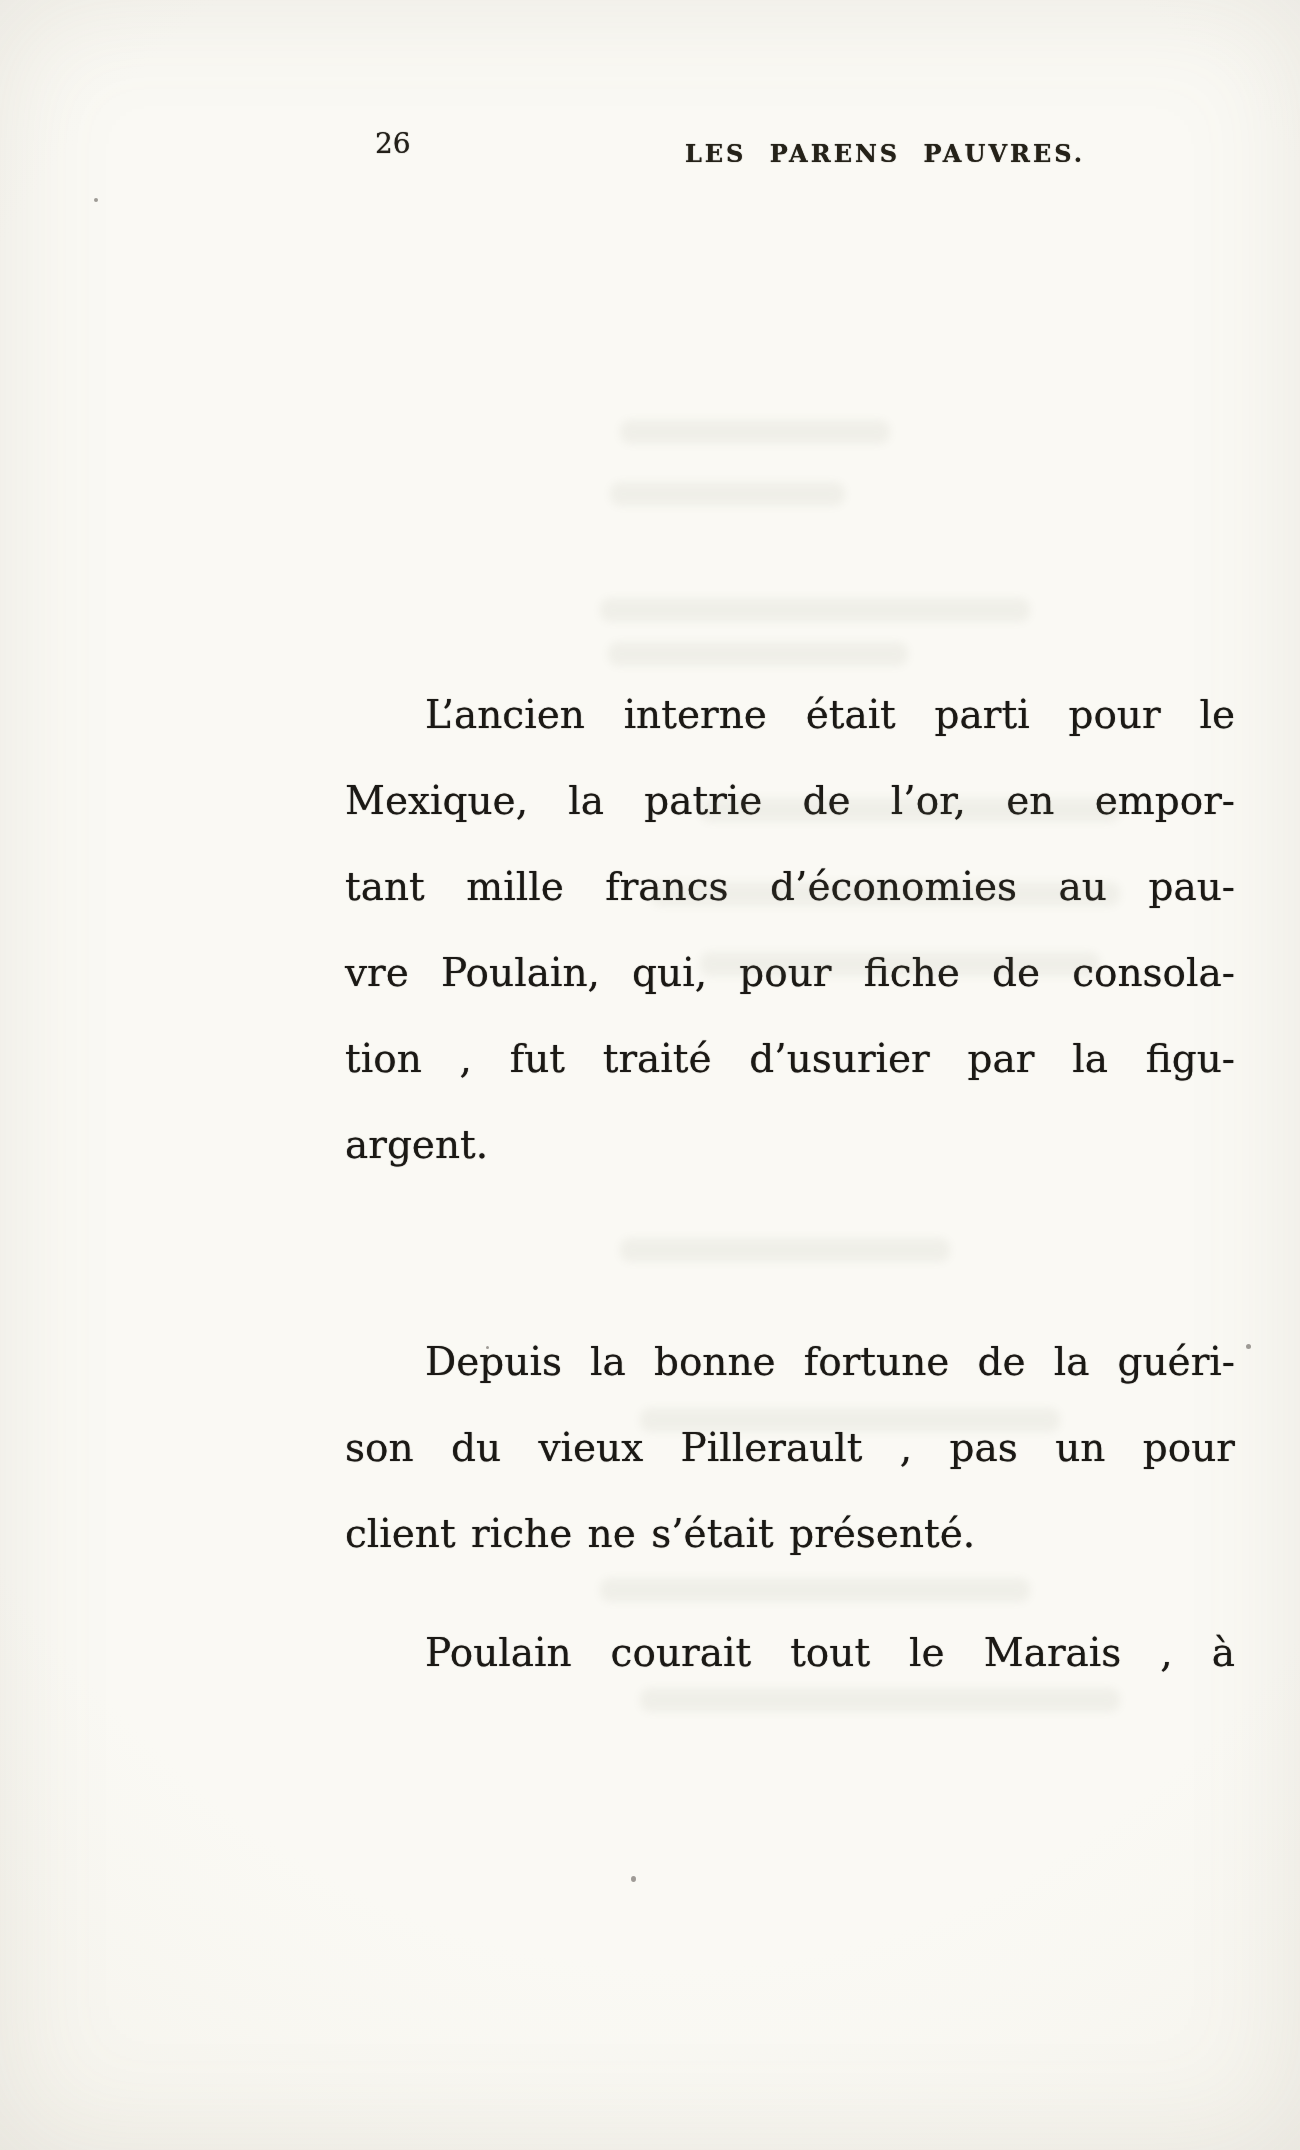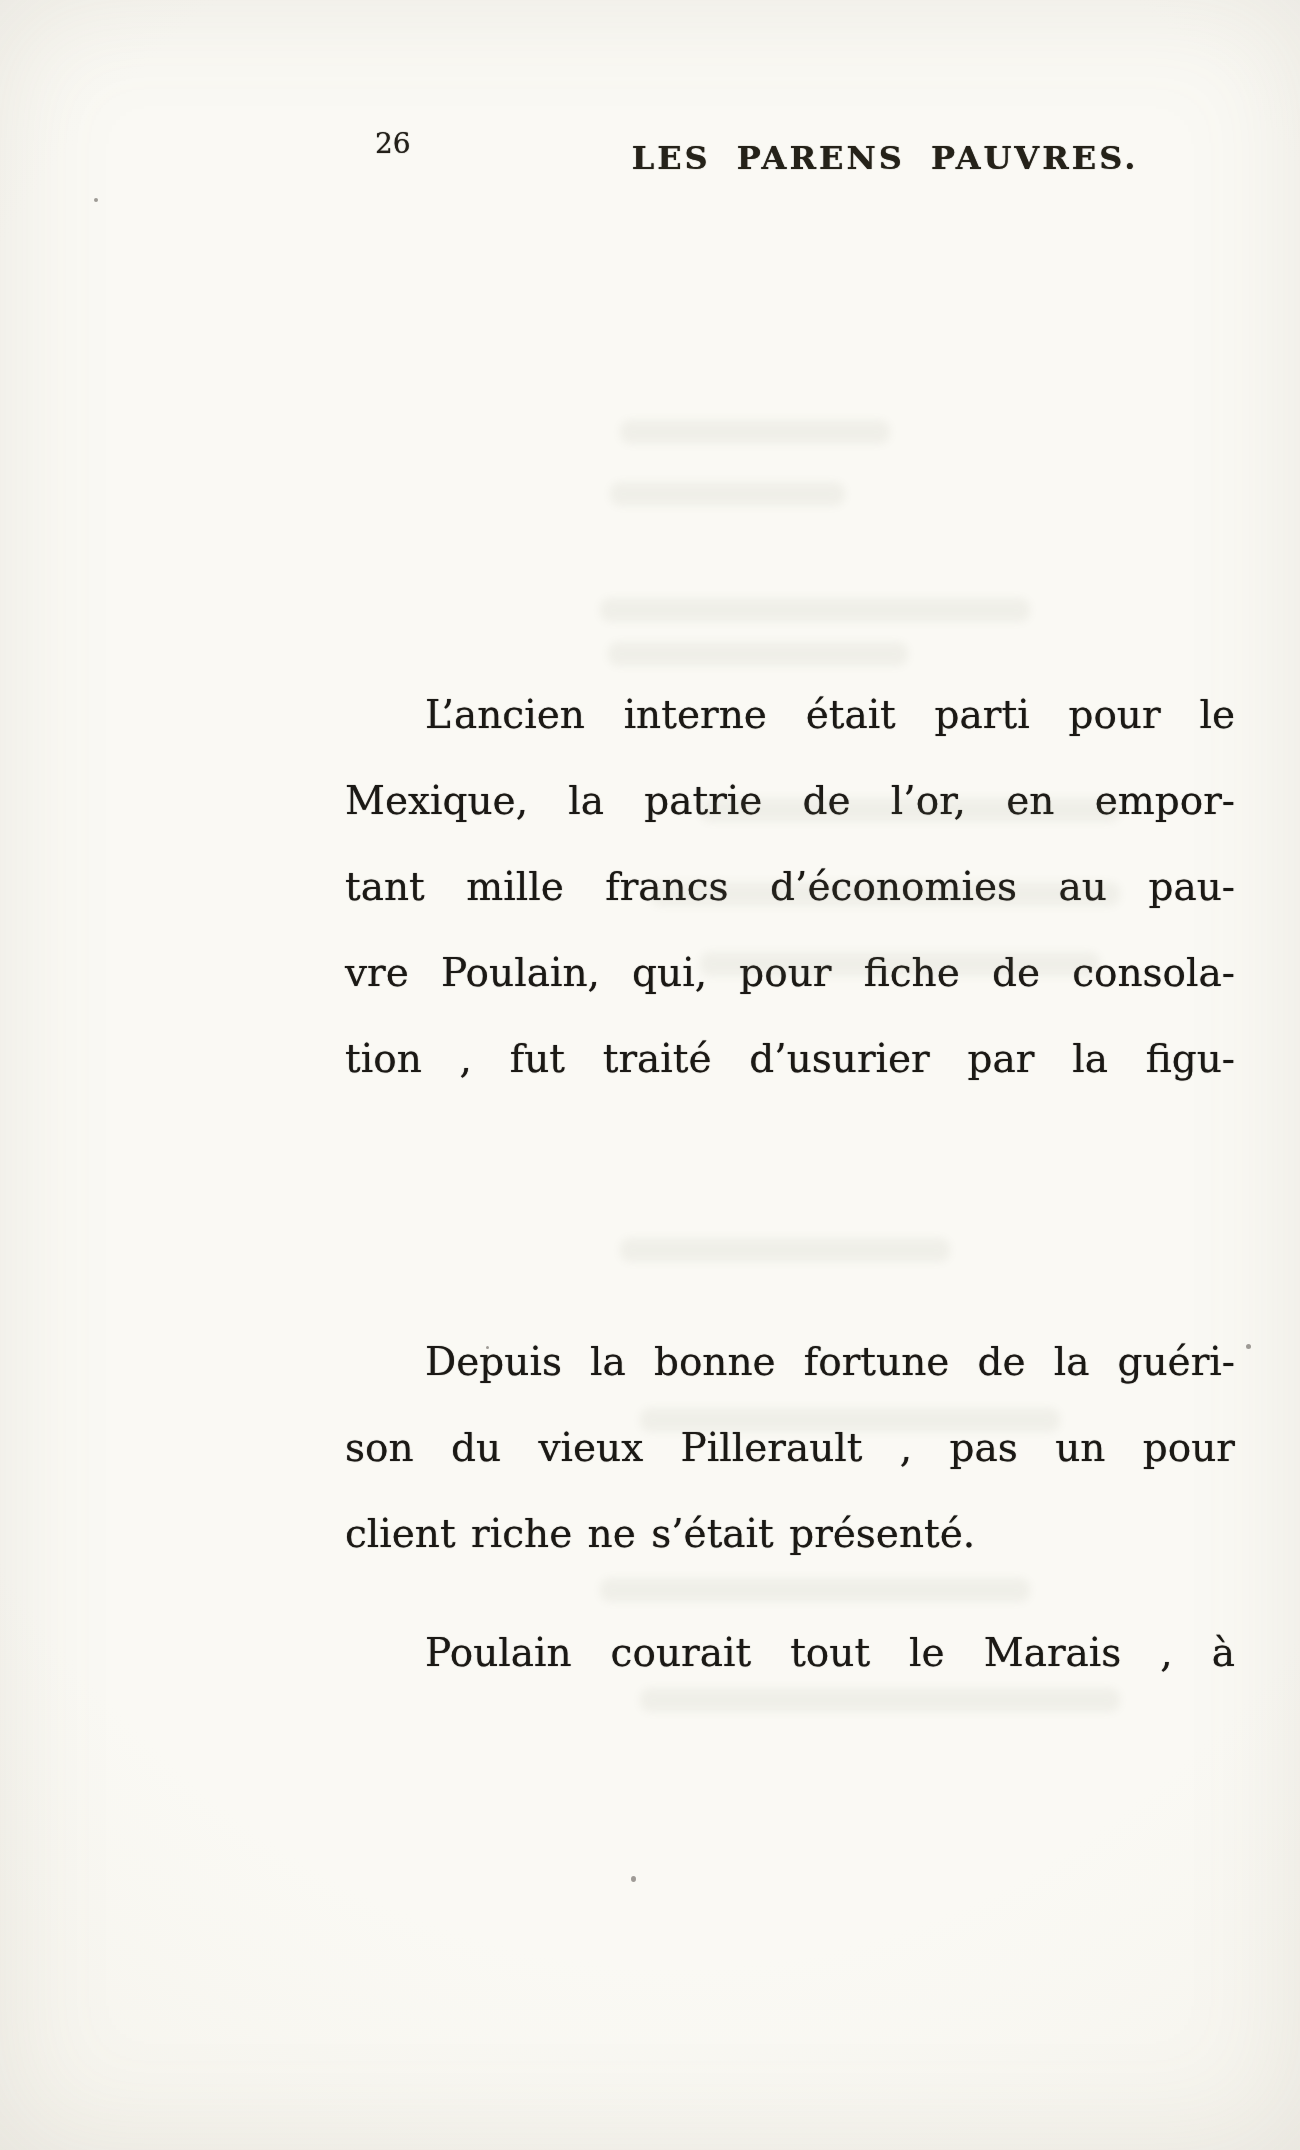--- a/index.html
+++ b/index.html
@@ -16,21 +16,21 @@
   }
   .runhead{position:absolute;left:345px;top:126px;width:890px;height:50px;}
   .pagenum{
     position:absolute;left:30px;top:4px;
     font-size:28px;line-height:1;color:#232019;
     text-shadow:0 0 1px rgba(25,22,18,.85);
   }
   .runtitle{
     position:absolute;left:190px;right:0;top:16px;
     text-align:center;
-    font-size:32px;line-height:1;font-weight:700;
+    font-size:24px;line-height:1;font-weight:700;
     letter-spacing:3px;word-spacing:12px;
     color:#252219;
     text-shadow:0 0 1px rgba(30,26,20,.8);
   }
   .para{
     position:absolute;left:345px;width:890px;
   }
   .line{
     font-size:39px;line-height:86px;
     word-spacing:3px;
@@ -66,20 +66,21 @@
     <span class="runtitle">LES PARENS PAUVRES.</span>
   </div>
 
 
   <div class="para p2">
     <div class="line indent">L’ancien interne était parti pour le</div>
     <div class="line">Mexique, la patrie de l’or, en empor-</div>
     <div class="line">tant mille francs d’économies au pau-</div>
     <div class="line">vre Poulain, qui, pour fiche de consola-</div>
     <div class="line">tion , fut traité d’usurier par la figu-</div>
+    <div class="line short">argent.</div>
   </div>
 
   <div class="para p3">
     <div class="line indent">Depuis la bonne fortune de la guéri-</div>
     <div class="line">son du vieux Pillerault , pas un pour</div>
     <div class="line short">client riche ne s’était présenté.</div>
   </div>
 
   <div class="para p4">
     <div class="line indent">Poulain courait tout le Marais , à</div>

